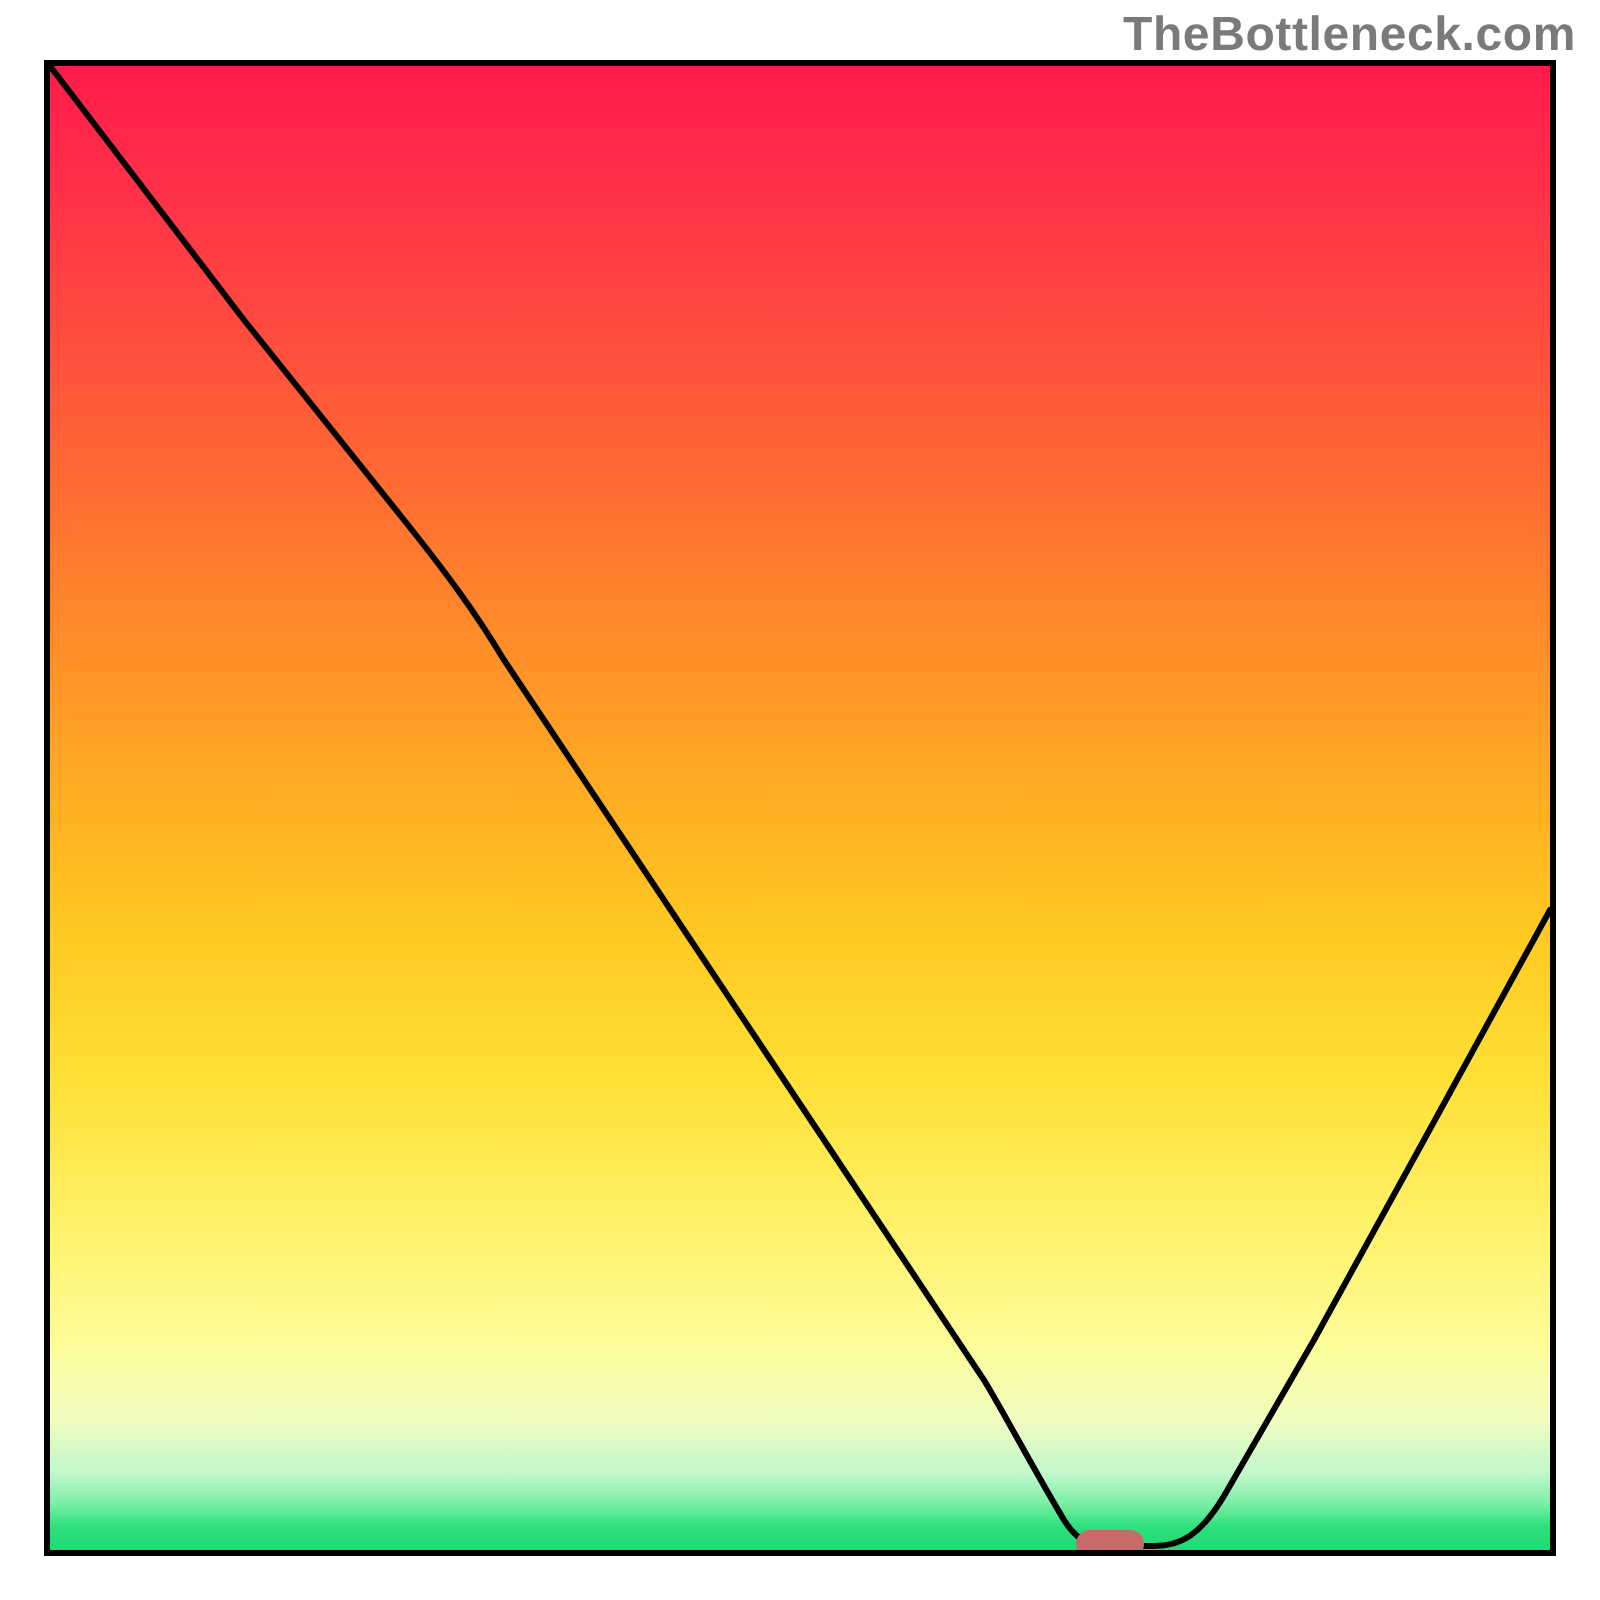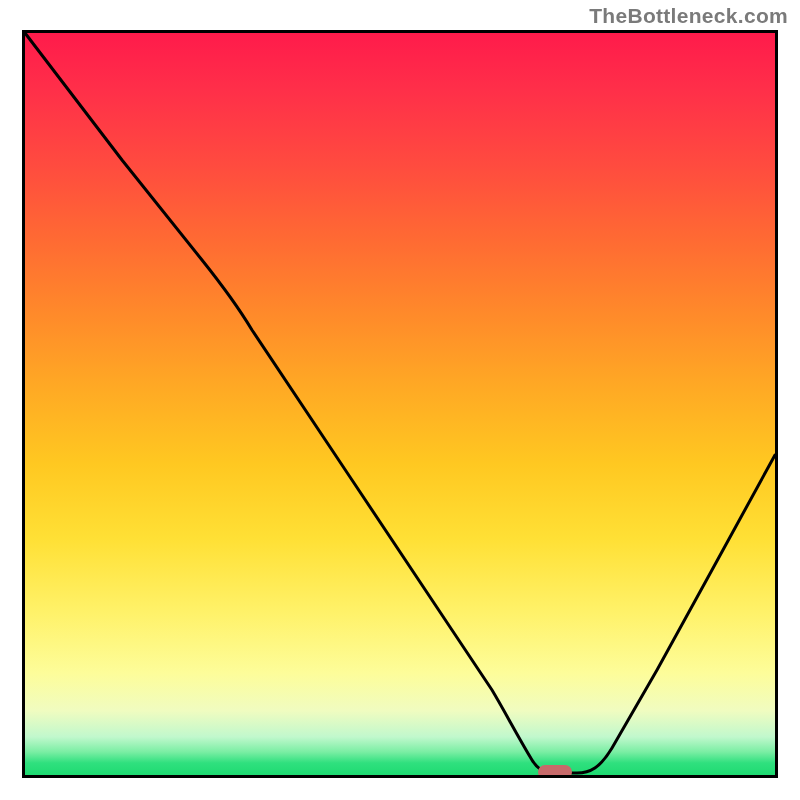--- a/index.html
+++ b/index.html
@@ -12,21 +12,21 @@
   }
   .container {
     position: relative;
     width: 800px;
     height: 800px;
   }
   .watermark {
     position: absolute;
     top: 4px;
     right: 12px;
-    font-size: 21px;
+    font-size: 24px;
     font-weight: bold;
     color: #7a7a7a;
     letter-spacing: 0.3px;
     z-index: 5;
   }
   .plot-frame {
     position: absolute;
     left: 22px;
     top: 30px;
     width: 756px;

